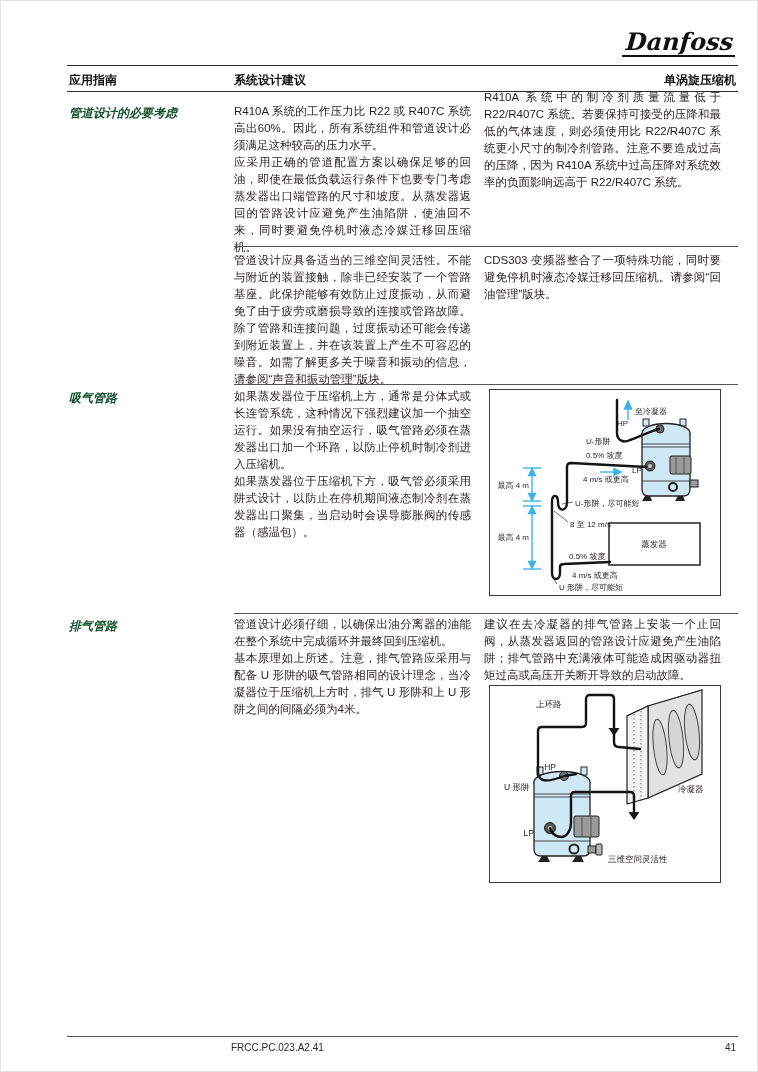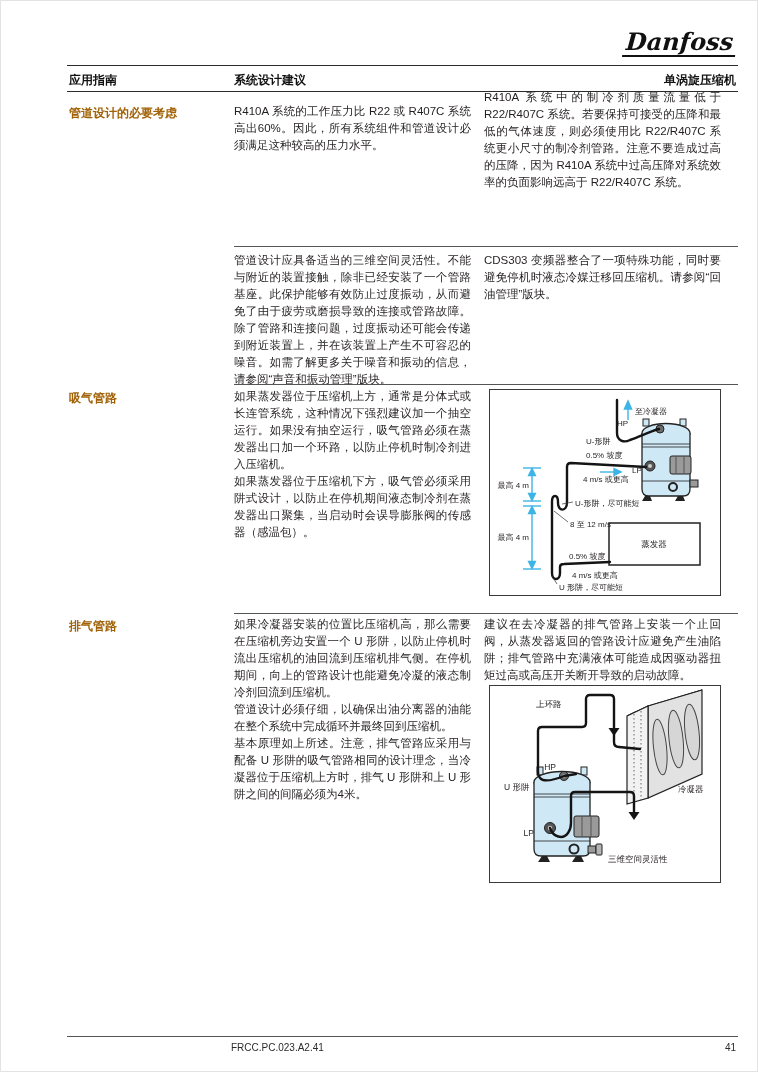--- a/index.html
+++ b/index.html
@@ -12,21 +12,21 @@
   .rule{position:absolute;height:1px;background:#2b2b2b;}
   .rule.thin{background:#555;}
   .logo{
     position:absolute;top:28px;right:21px;
     font-family:"DejaVu Serif","Liberation Serif",serif;
     font-style:italic;font-weight:bold;font-size:24px;color:#111;
     border-bottom:2.5px solid #111;padding:0 3px 0 3px;line-height:26px;
     transform:skewX(-4deg);
   }
   .hdr{font-size:12px;font-weight:bold;color:#111;}
-  .sec-head{position:absolute;left:68px;width:160px;font-size:12px;font-weight:bold;color:#a16207;}
+  .sec-head{position:absolute;left:68px;width:160px;font-size:12px;font-weight:bold;color:#14532d;font-style:italic;}
   .col{position:absolute;width:237px;font-size:11.5px;line-height:17px;text-align:justify;}
   .col p{margin:0;}
   .mid{left:233px;}
   .right{left:483px;}
   .diagram{
     position:absolute;left:488px;width:232px;background:#fff;
     border:1.2px solid #3a3a3a;box-sizing:border-box;
   }
   .footer-doc{position:absolute;top:1041px;left:230px;font-size:10px;color:#2b2b2b;}
   .footer-page{position:absolute;top:1041px;right:21px;font-size:10px;color:#2b2b2b;}
@@ -43,20 +43,21 @@
   <div class="rule" style="top:64px;left:66px;width:671px;"></div>
   <div class="abs hdr" style="top:71px;left:68px;">应用指南</div>
   <div class="abs hdr" style="top:71px;left:233px;">系统设计建议</div>
   <div class="abs hdr" style="top:71px;right:21px;">单涡旋压缩机</div>
   <div class="rule" style="top:90px;left:66px;width:671px;"></div>
 
   <div class="sec-head" style="top:104px;">管道设计的必要考虑</div>
 
   <div class="col mid" style="top:102px;">
     <p>R410A 系统的工作压力比 R22 或 R407C 系统高出60%。因此，所有系统组件和管道设计必须满足这种较高的压力水平。</p>
+    <p>应采用正确的管道配置方案以确保足够的回油，即使在最低负载运行条件下也要专门考虑蒸发器出口端管路的尺寸和坡度。从蒸发器返回的管路设计应避免产生油陷阱，使油回不来，同时要避免停机时液态冷媒迁移回压缩机。</p>
   </div>
   <div class="col right" style="top:88px;">
     <p>R410A 系统中的制冷剂质量流量低于 R22/R407C 系统。若要保持可接受的压降和最低的气体速度，则必须使用比 R22/R407C 系统更小尺寸的制冷剂管路。注意不要造成过高的压降，因为 R410A 系统中过高压降对系统效率的负面影响远高于 R22/R407C 系统。</p>
   </div>
 
   <div class="rule thin" style="top:245px;left:233px;width:504px;"></div>
 
   <div class="col mid" style="top:251px;">
     <p>管道设计应具备适当的三维空间灵活性。不能与附近的装置接触，除非已经安装了一个管路基座。此保护能够有效防止过度振动，从而避免了由于疲劳或磨损导致的连接或管路故障。除了管路和连接问题，过度振动还可能会传递到附近装置上，并在该装置上产生不可容忍的噪音。如需了解更多关于噪音和振动的信息，请参阅“声音和振动管理”版块。</p>
   </div>
@@ -143,21 +144,20 @@
         <text class="dlabel" x="69" y="200">U 形阱，尽可能短</text>
       </g>
     </svg>
   </div>
 
   <div class="rule thin" style="top:612px;left:233px;width:504px;"></div>
 
   <div class="sec-head" style="top:617px;">排气管路</div>
 
   <div class="col mid" style="top:615px;">
-    <p>如果冷凝器安装的位置比压缩机高，那么需要在压缩机旁边安置一个 U 形阱，以防止停机时流出压缩机的油回流到压缩机排气侧。在停机期间，向上的管路设计也能避免冷凝的液态制冷剂回流到压缩机。</p>
     <p>管道设计必须仔细，以确保出油分离器的油能在整个系统中完成循环并最终回到压缩机。</p>
     <p>基本原理如上所述。注意，排气管路应采用与配备 U 形阱的吸气管路相同的设计理念，当冷凝器位于压缩机上方时，排气 U 形阱和上 U 形阱之间的间隔必须为4米。</p>
   </div>
   <div class="col right" style="top:615px;">
     <p>建议在去冷凝器的排气管路上安装一个止回阀，从蒸发器返回的管路设计应避免产生油陷阱；排气管路中充满液体可能造成因驱动器扭矩过高或高压开关断开导致的启动故障。</p>
   </div>
 
   <div class="diagram" style="top:684px;height:198px;">
     <svg width="229" height="195" viewBox="0 0 229 195">
 

